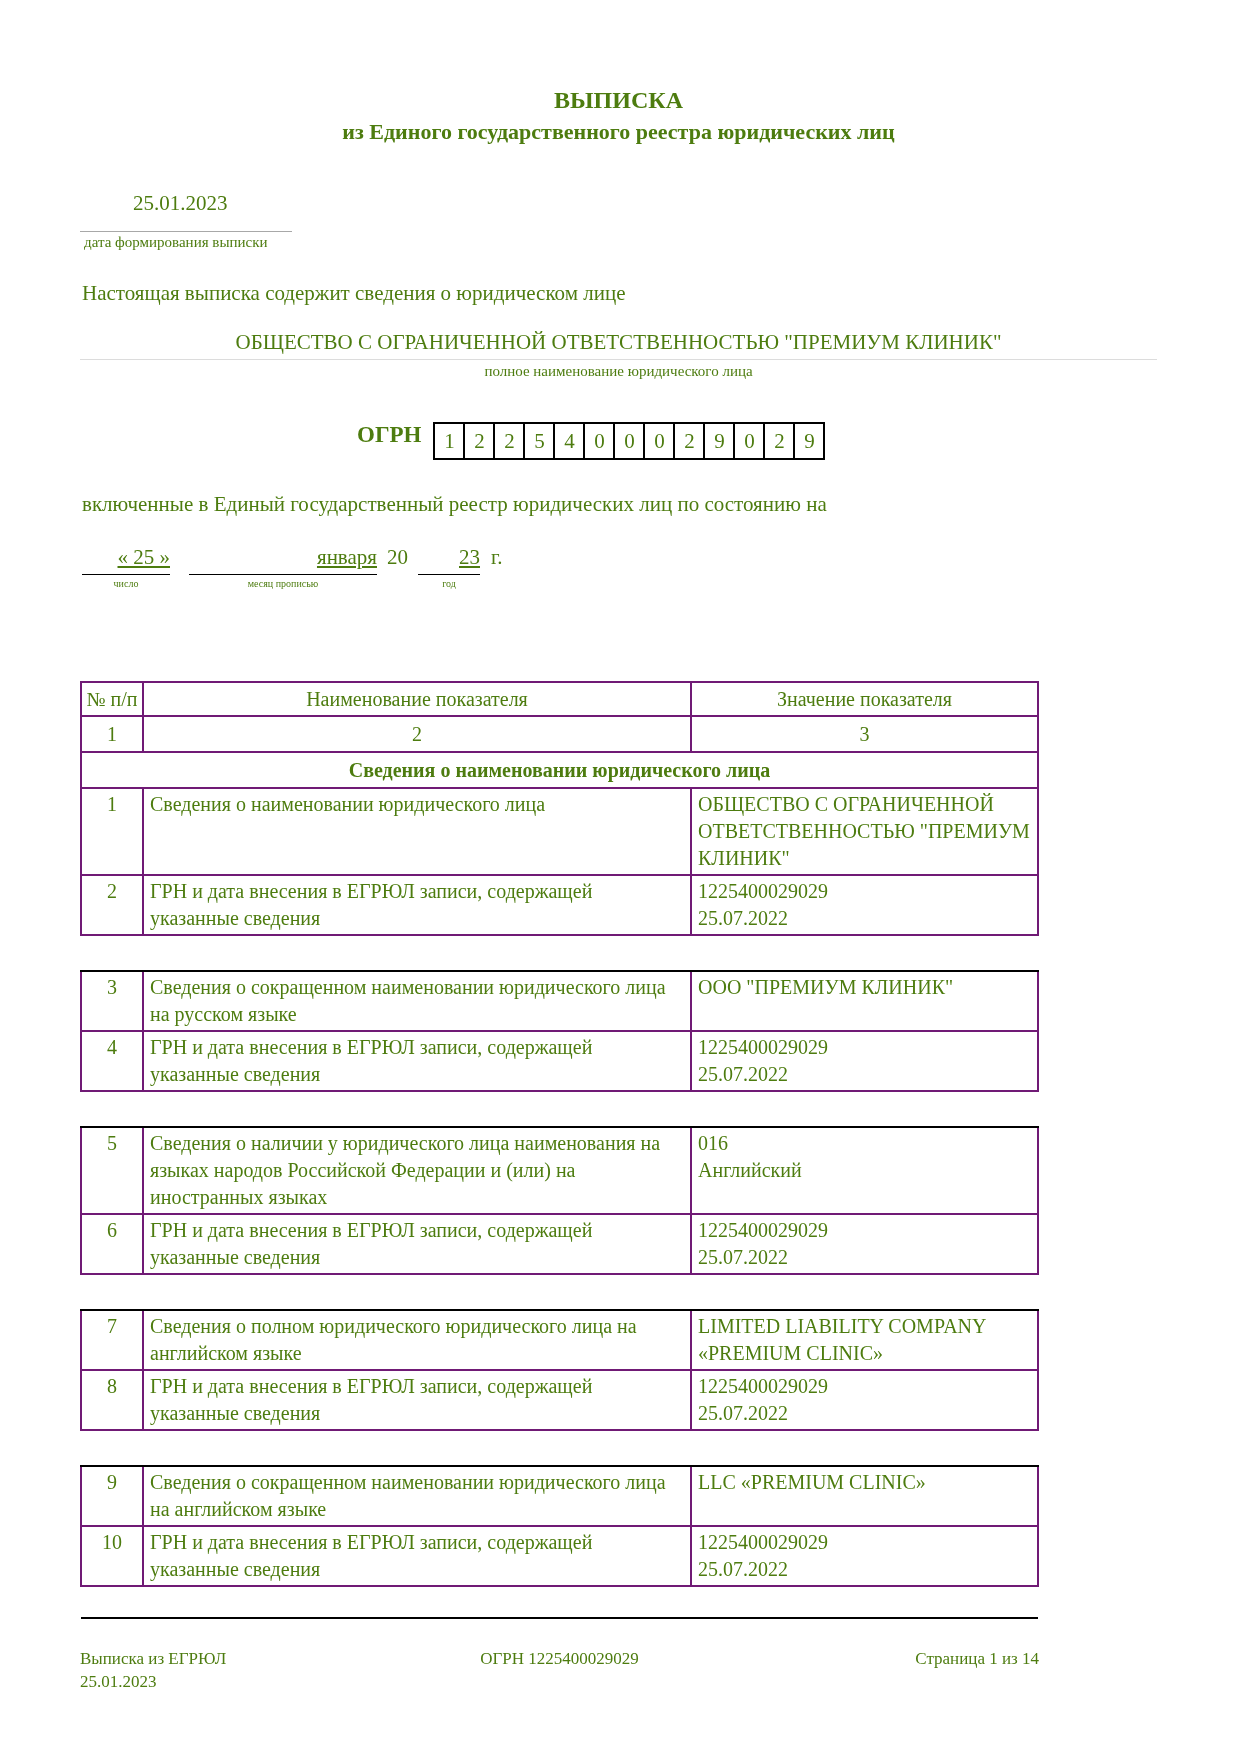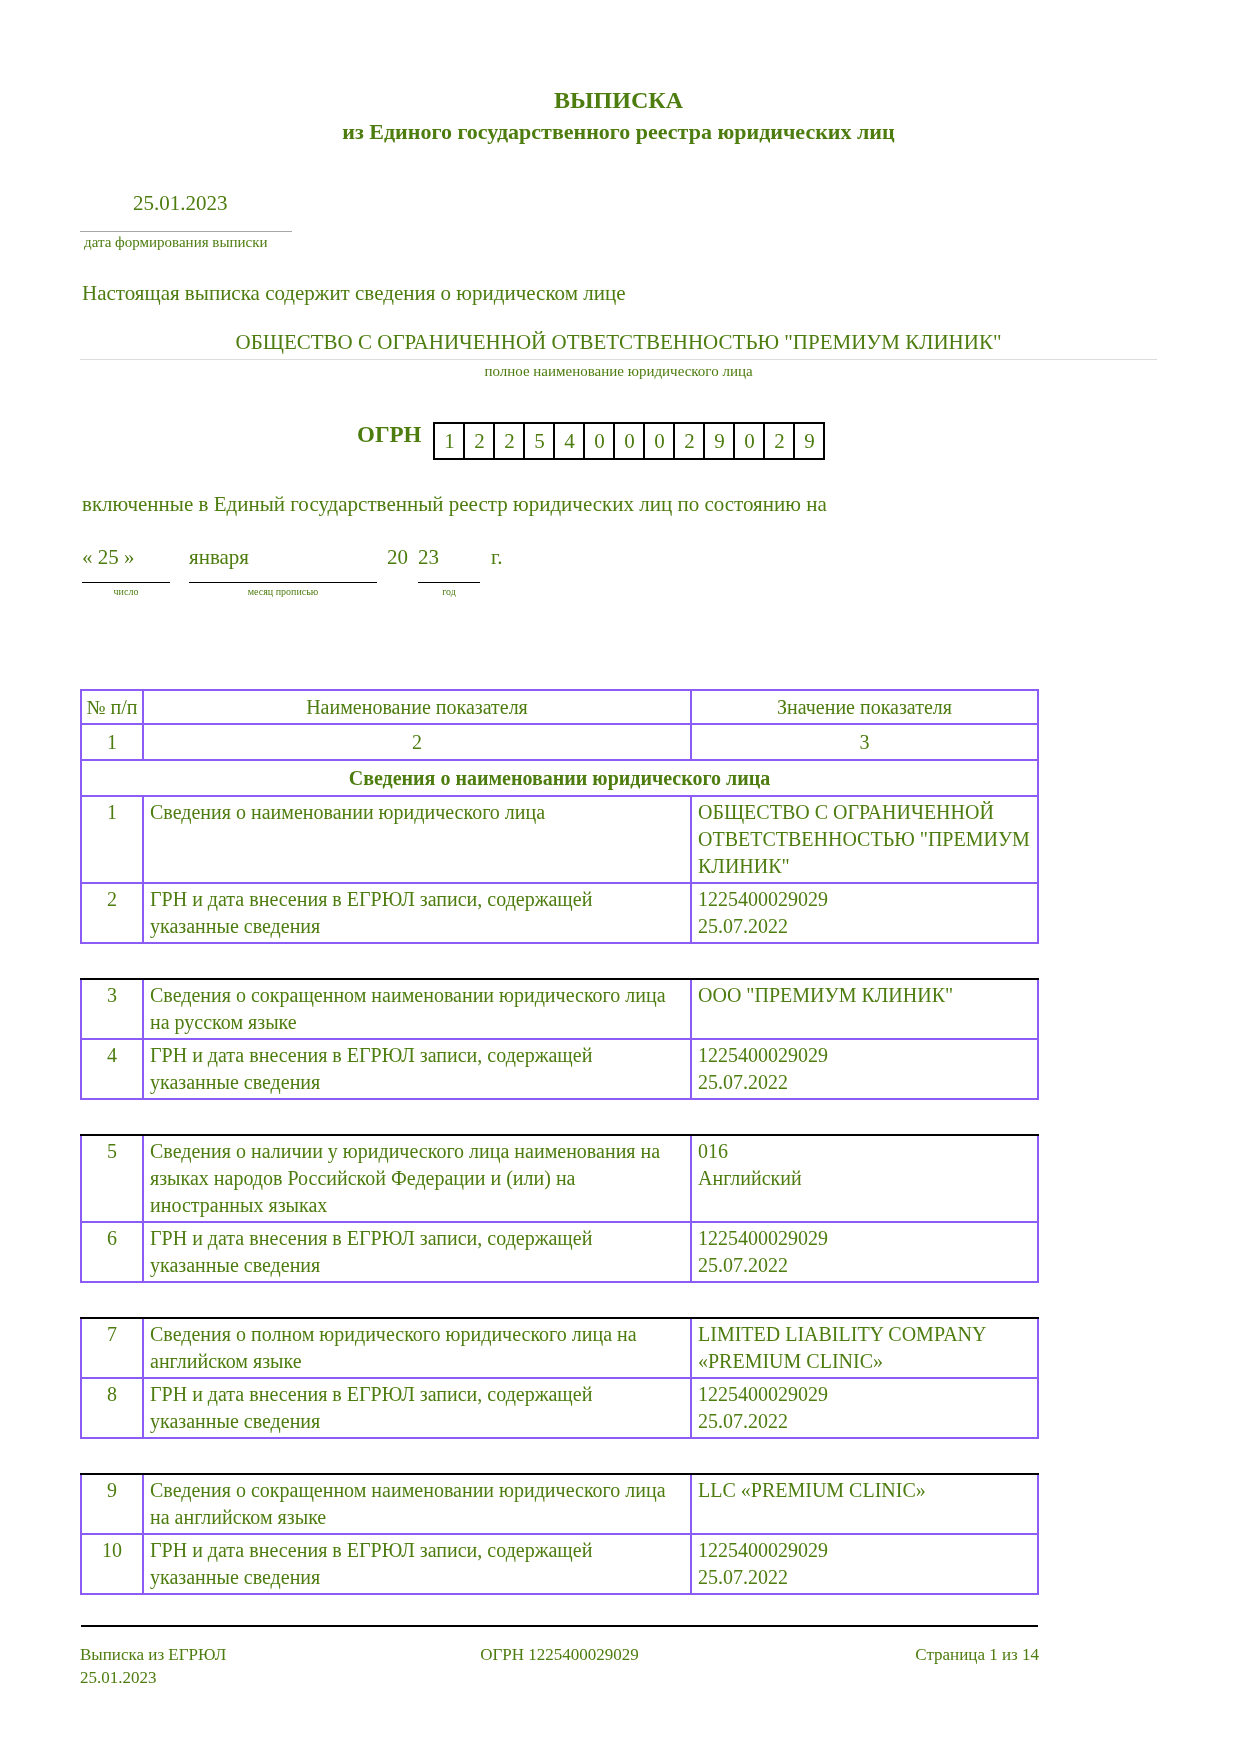--- a/index.html
+++ b/index.html
@@ -34,37 +34,37 @@
     width:28px;height:34px;border:2px solid #000;margin-left:-2px;
     display:flex;align-items:center;justify-content:center;
     font-size:21px;background:#fff;
   }
   .digit-cell:first-child{margin-left:0;}
 
   .included{font-size:21px;margin:32px 0 0 2px;}
 
   .date-line{margin-top:28px;display:flex;align-items:flex-start;font-size:21px;}
   .df{display:flex;flex-direction:column;align-items:center;}
-  .df-val{width:100%;text-align:left;padding-bottom:12px;border-bottom:1px solid #000;}
+  .df-val{width:100%;text-align:right;padding-bottom:4px;border-bottom:1px solid #000;text-decoration:underline;}
   .df-cap{font-size:10px;margin-top:3px;}
   .df-day{width:88px;margin-left:2px;}
   .df-month{width:188px;margin-left:19px;}
   .df-static{margin-left:8px;padding:0 2px;}
   .df-year{width:62px;margin-left:8px;}
   .df-suffix{margin-left:11px;}
 
   .reg-table{
     margin-top:92px;
     border-collapse:collapse;
     width:959px;
     table-layout:fixed;
     font-size:20px;
   }
   .reg-table td,.reg-table th{
-    border:2px solid #8b5cf6;
+    border:2px solid #701a75;
     padding:2px 6px;
     vertical-align:top;
     line-height:27px;
     font-weight:normal;
     overflow:hidden;
   }
   .col-num{width:62px;}
   .col-name{width:548px;}
   .col-val{width:347px;}
   .hdr td{ text-align:center; height:30px; vertical-align:middle; padding:1px 2px;}
@@ -77,21 +77,21 @@
     border-top:2px solid #000;border-bottom:2px solid #000;
   }
   .spacer.last td{height:26px;}
 
   .footer{
     width:959px;
     margin-top:16px;
     display:flex;
     font-size:17px;line-height:23px;
   }
-  .footer > div{flex:1;}
+  .footer > div{flex:1;margin-top:12px;}
   .footer-center{text-align:center;}
   .footer-right{text-align:right;}
 </style>
 </head>
 <body>
 
 <div class="page">
 
   <div class="title-block">
     <div class="doc-title">ВЫПИСКА</div>

